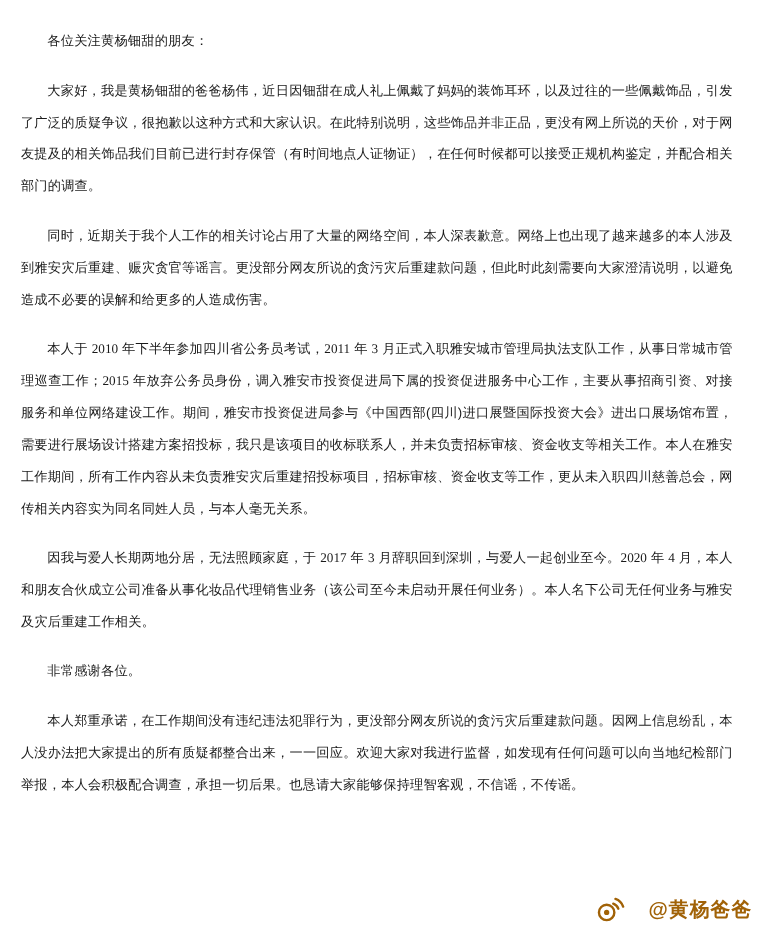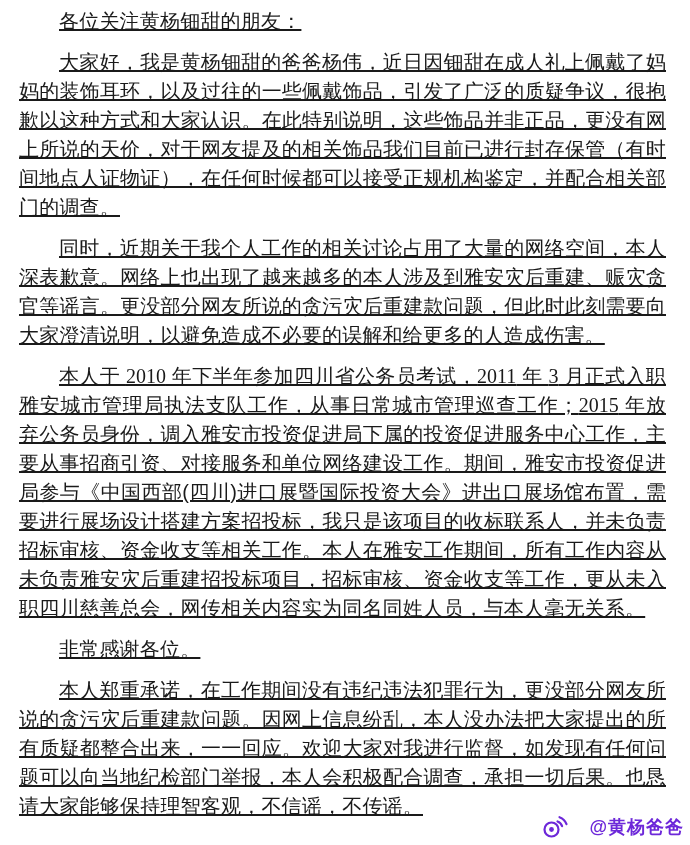--- a/index.html
+++ b/index.html
@@ -9,56 +9,56 @@
     background: #ffffff;
     color: #1a1a1a;
     font-family: "Liberation Sans", "DejaVu Sans", sans-serif;
     position: relative;
     overflow: hidden;
   }
   .doc {
     padding: 7px 24px 0 19px;
   }
   .doc p {
-    margin: 0 0 12px 0;
-    font-size: 20px;
+    margin: 16px 0 12px 0;
+    font-size: 12px;
     line-height: 29px;
     letter-spacing: 0.2px;
     text-align: justify;
     text-indent: 2em;
     word-break: break-all;
-    text-decoration: underline;
   }
   .num {
     font-family: "Liberation Serif", "DejaVu Serif", serif;
     letter-spacing: 0;
   }
   .watermark {
     position: absolute;
     right: 6px;
     bottom: 6px;
     display: flex;
     align-items: center;
     gap: 20px;
-    color: #6d28d9;
+    color: #a16207;
     font-size: 18px;
     font-weight: 700;
     letter-spacing: 1px;
     user-select: none;
   }
   .watermark svg { display: block; }
 </style>
 </head>
 <body>
 
 <div class="doc">
   <p>各位关注黄杨钿甜的朋友：</p>
   <p>大家好，我是黄杨钿甜的爸爸杨伟，近日因钿甜在成人礼上佩戴了妈妈的装饰耳环，以及过往的一些佩戴饰品，引发了广泛的质疑争议，很抱歉以这种方式和大家认识。在此特别说明，这些饰品并非正品，更没有网上所说的天价，对于网友提及的相关饰品我们目前已进行封存保管（有时间地点人证物证），在任何时候都可以接受正规机构鉴定，并配合相关部门的调查。</p>
   <p>同时，近期关于我个人工作的相关讨论占用了大量的网络空间，本人深表歉意。网络上也出现了越来越多的本人涉及到雅安灾后重建、赈灾贪官等谣言。更没部分网友所说的贪污灾后重建款问题，但此时此刻需要向大家澄清说明，以避免造成不必要的误解和给更多的人造成伤害。</p>
   <p>本人于 <span class="num">2010</span> 年下半年参加四川省公务员考试，<span class="num">2011</span> 年 <span class="num">3</span> 月正式入职雅安城市管理局执法支队工作，从事日常城市管理巡查工作；<span class="num">2015</span> 年放弃公务员身份，调入雅安市投资促进局下属的投资促进服务中心工作，主要从事招商引资、对接服务和单位网络建设工作。期间，雅安市投资促进局参与《中国西部(四川)进口展暨国际投资大会》进出口展场馆布置，需要进行展场设计搭建方案招投标，我只是该项目的收标联系人，并未负责招标审核、资金收支等相关工作。本人在雅安工作期间，所有工作内容从未负责雅安灾后重建招投标项目，招标审核、资金收支等工作，更从未入职四川慈善总会，网传相关内容实为同名同姓人员，与本人毫无关系。</p>
+  <p>因我与爱人长期两地分居，无法照顾家庭，于 <span class="num">2017</span> 年 <span class="num">3</span> 月辞职回到深圳，与爱人一起创业至今。<span class="num">2020</span> 年 <span class="num">4</span> 月，本人和朋友合伙成立公司准备从事化妆品代理销售业务（该公司至今未启动开展任何业务）。本人名下公司无任何业务与雅安及灾后重建工作相关。</p>
   <p>非常感谢各位。</p>
   <p>本人郑重承诺，在工作期间没有违纪违法犯罪行为，更没部分网友所说的贪污灾后重建款问题。因网上信息纷乱，本人没办法把大家提出的所有质疑都整合出来，一一回应。欢迎大家对我进行监督，如发现有任何问题可以向当地纪检部门举报，本人会积极配合调查，承担一切后果。也恳请大家能够保持理智客观，不信谣，不传谣。</p>
 </div>
 
 <div class="watermark">
   <span>
     <svg width="27" height="24" viewBox="0 0 27 24" fill="none" stroke="currentColor">
       <circle cx="9.5" cy="14.5" r="7" stroke-width="2.2"></circle>
       <circle cx="9.5" cy="14.5" r="2.4" fill="currentColor" stroke="none"></circle>
       <path d="M15.5 6.5 a7.5 7.5 0 0 1 4.6 4.6" stroke-width="2.2" stroke-linecap="round"></path>

